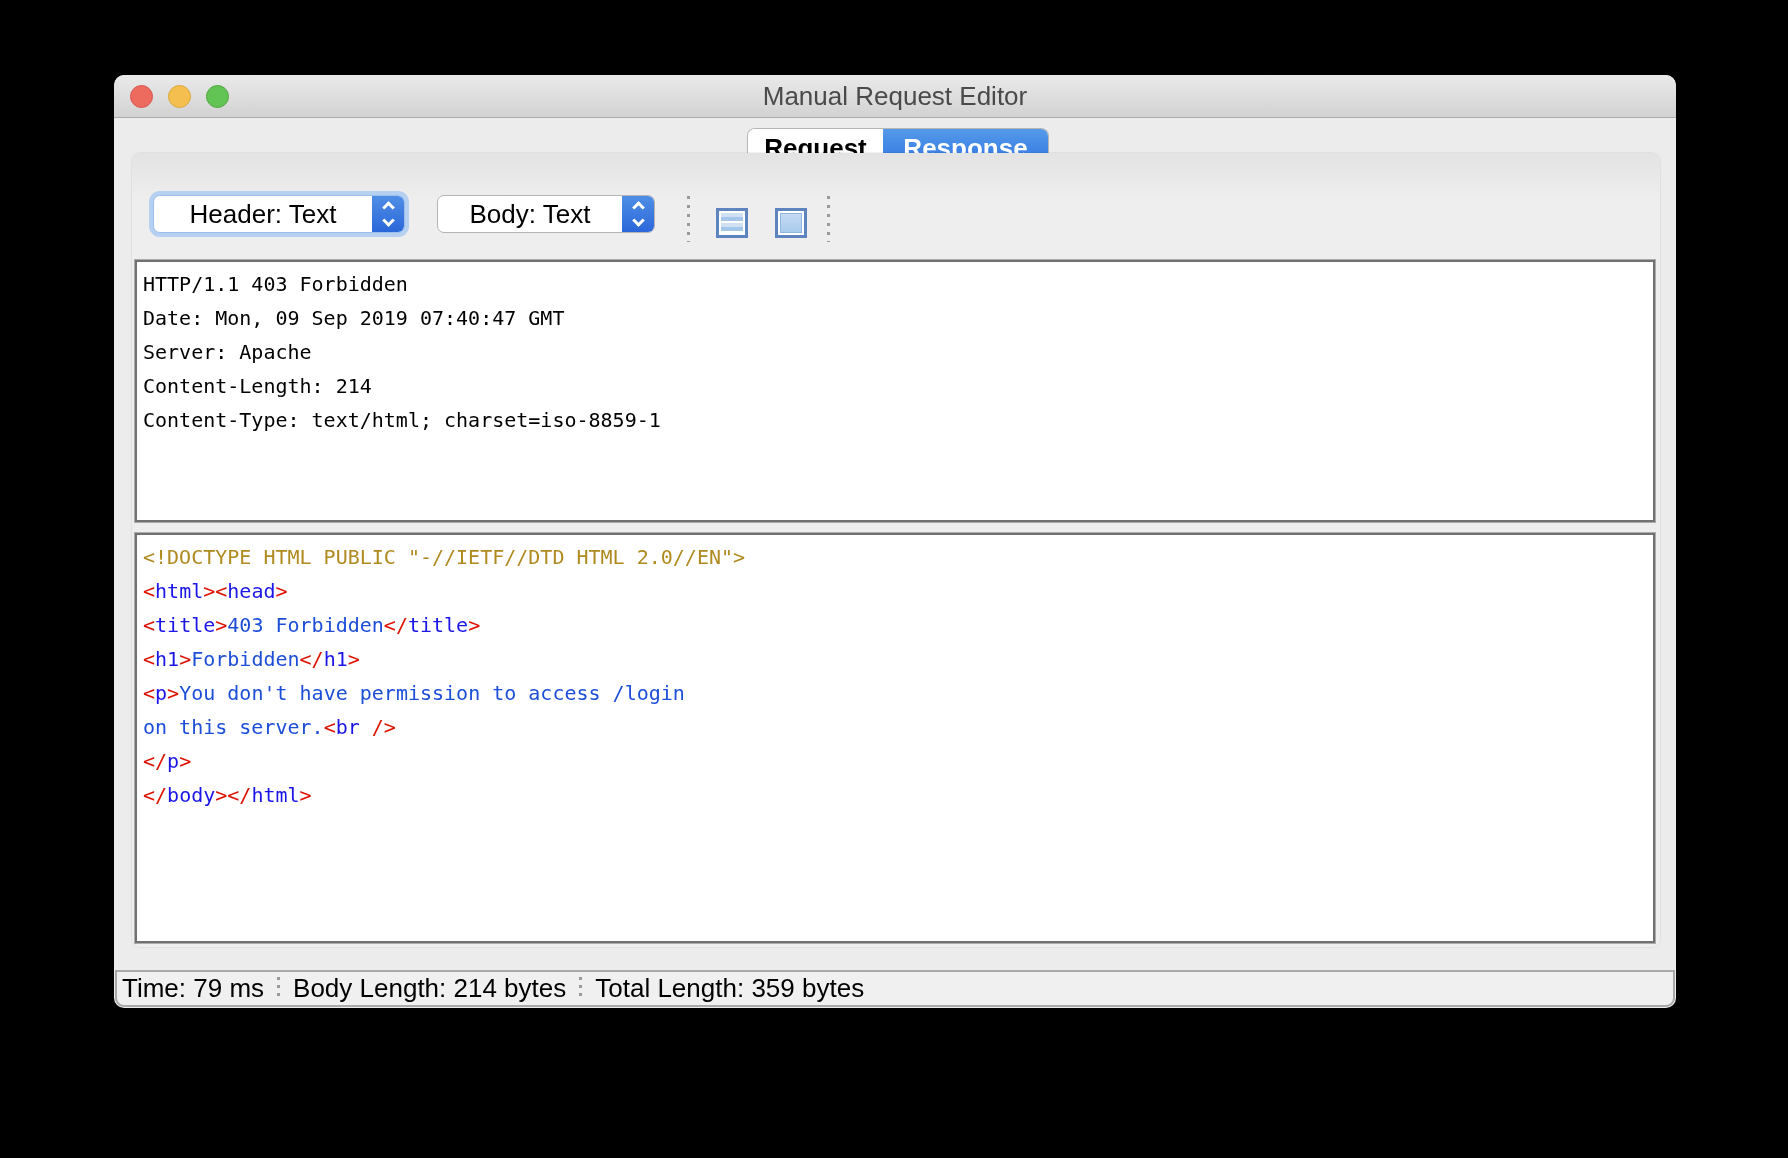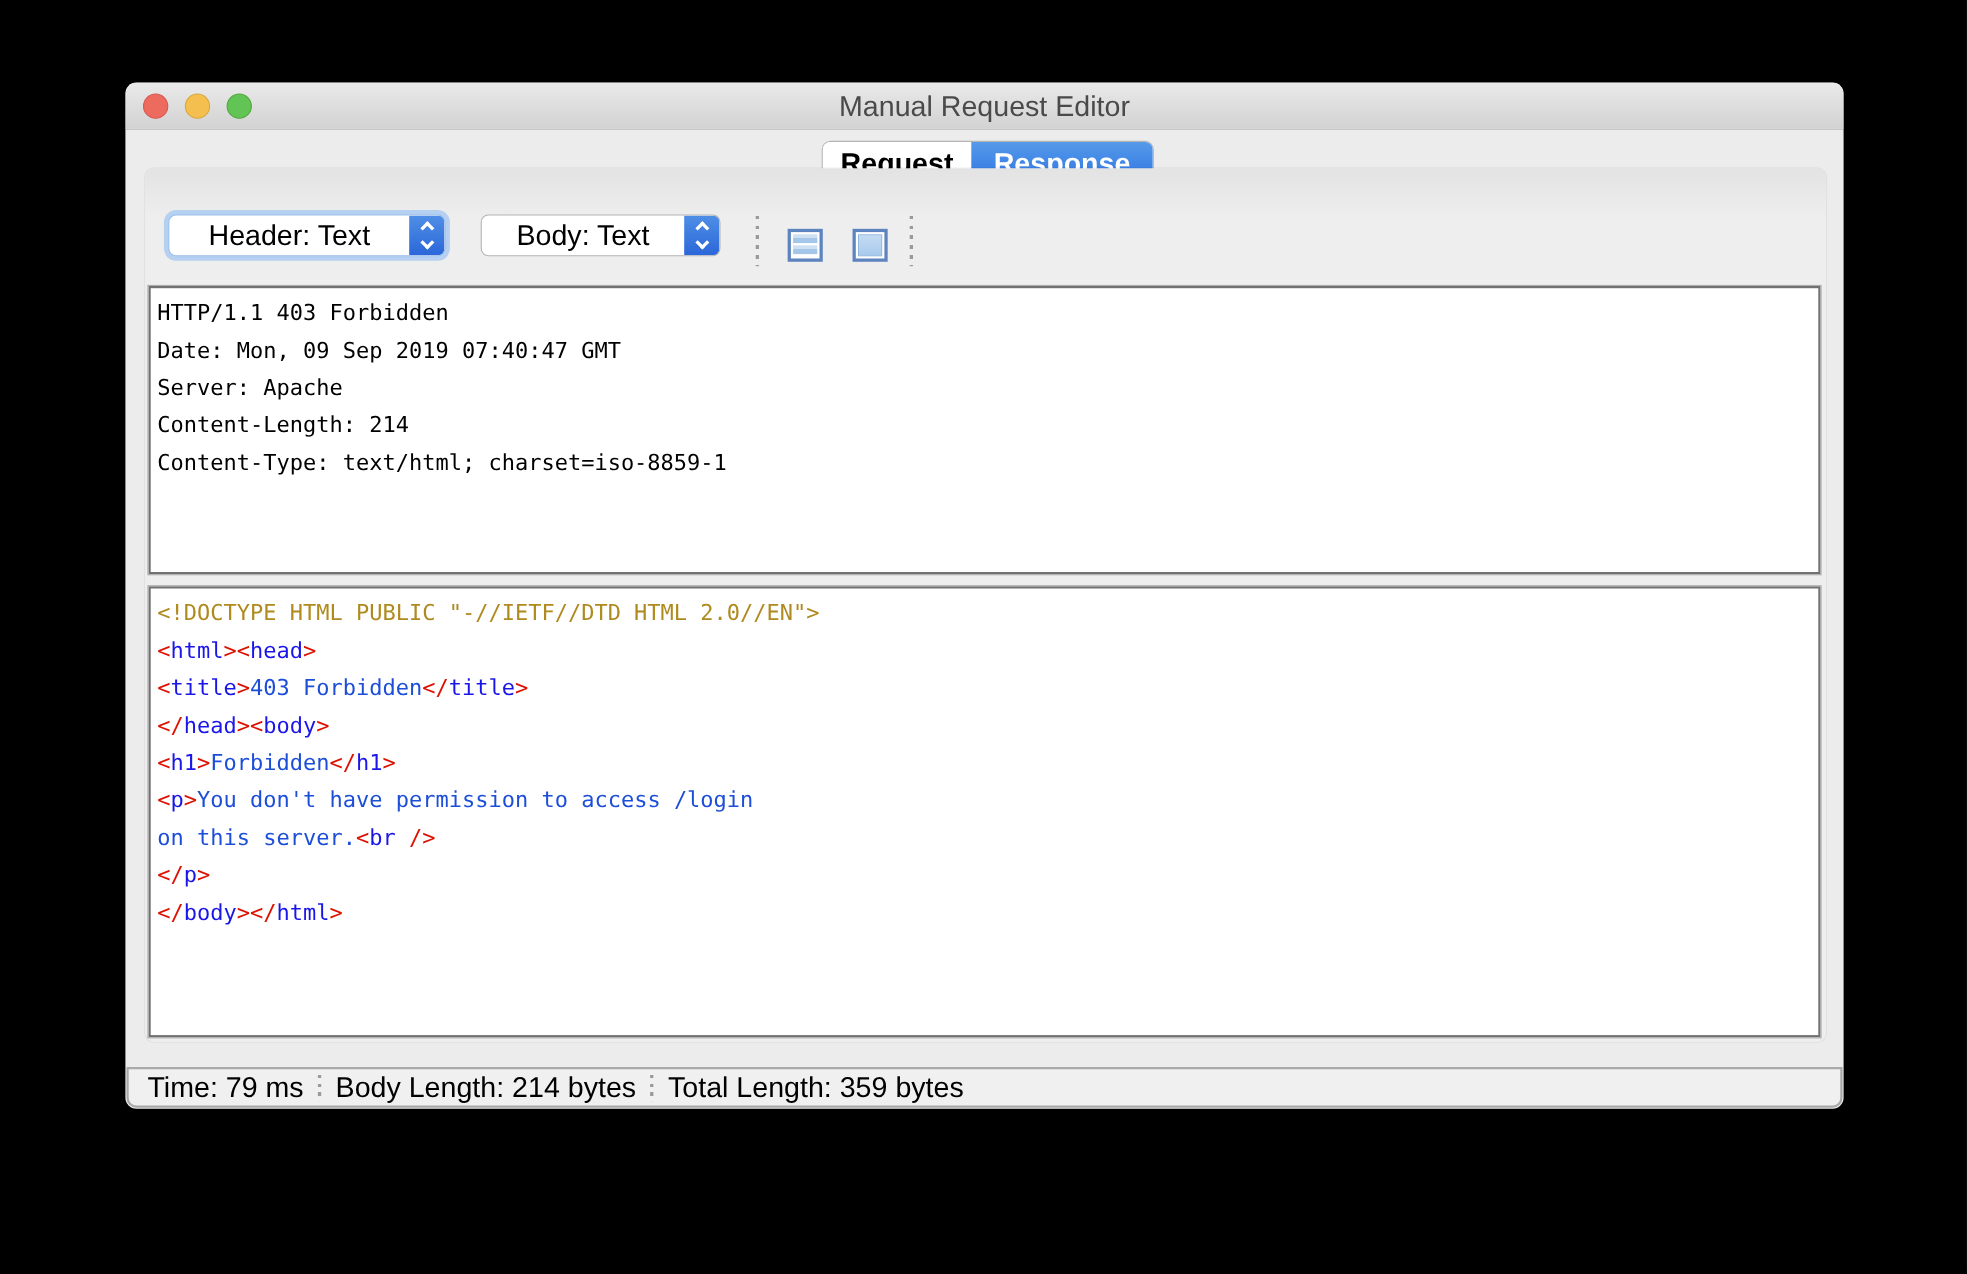--- a/index.html
+++ b/index.html
@@ -74,21 +74,21 @@
   .tk-doctype { color:#af8a1e; }
   .tk-tag     { color:#1b16e8; }
   .tk-punct   { color:#dd1100; }
   .tk-text    { color:#1d4ed8; }
 
   
   .statusbar { position:absolute; left:1px; right:1px; bottom:1px; height:37px;
                background:#f0f0f0; border:2px solid #a9a9a9;
                border-radius:0 0 9px 9px; display:flex; align-items:center; }
   .status-item { font-size:26px; color:#000; padding:0 13px; white-space:pre; }
-  .status-item:first-child { padding-left:17px; }
+  .status-item:first-child { padding-left:5px; }
   .status-sep { width:3px; height:24px;
                 background-image:repeating-linear-gradient(to bottom,#9a9a9a 0 3px,transparent 3px 8px); }
 </style>
 </head>
 <body>
 
 <div class="window">
 
   <div class="titlebar">
     <span class="light red"></span>
@@ -138,21 +138,20 @@
         <div>Date: Mon, 09 Sep 2019 07:40:47 GMT</div>
         <div>Server: Apache</div>
         <div>Content-Length: 214</div>
         <div>Content-Type: text/html; charset=iso-8859-1</div>
       </div>
 
     <div class="codebox box-body" id="body-box">
         <div><span class="tk-doctype">&lt;!DOCTYPE HTML PUBLIC "-//IETF//DTD HTML 2.0//EN"&gt;</span></div>
         <div><span class="tk-punct">&lt;</span><span class="tk-tag">html</span><span class="tk-punct">&gt;&lt;</span><span class="tk-tag">head</span><span class="tk-punct">&gt;</span></div>
         <div><span class="tk-punct">&lt;</span><span class="tk-tag">title</span><span class="tk-punct">&gt;</span><span class="tk-text">403 Forbidden</span><span class="tk-punct">&lt;/</span><span class="tk-tag">title</span><span class="tk-punct">&gt;</span></div>
-        <div><span class="tk-punct">&lt;/</span><span class="tk-tag">head</span><span class="tk-punct">&gt;&lt;</span><span class="tk-tag">body</span><span class="tk-punct">&gt;</span></div>
         <div><span class="tk-punct">&lt;</span><span class="tk-tag">h1</span><span class="tk-punct">&gt;</span><span class="tk-text">Forbidden</span><span class="tk-punct">&lt;/</span><span class="tk-tag">h1</span><span class="tk-punct">&gt;</span></div>
         <div><span class="tk-punct">&lt;</span><span class="tk-tag">p</span><span class="tk-punct">&gt;</span><span class="tk-text">You don't have permission to access /login</span></div>
         <div><span class="tk-text">on this server.</span><span class="tk-punct">&lt;</span><span class="tk-tag">br</span><span class="tk-punct"> /&gt;</span></div>
         <div><span class="tk-punct">&lt;/</span><span class="tk-tag">p</span><span class="tk-punct">&gt;</span></div>
         <div><span class="tk-punct">&lt;/</span><span class="tk-tag">body</span><span class="tk-punct">&gt;&lt;/</span><span class="tk-tag">html</span><span class="tk-punct">&gt;</span></div>
       </div>
 
   </div>
 
   <div class="statusbar" id="status-bar">

